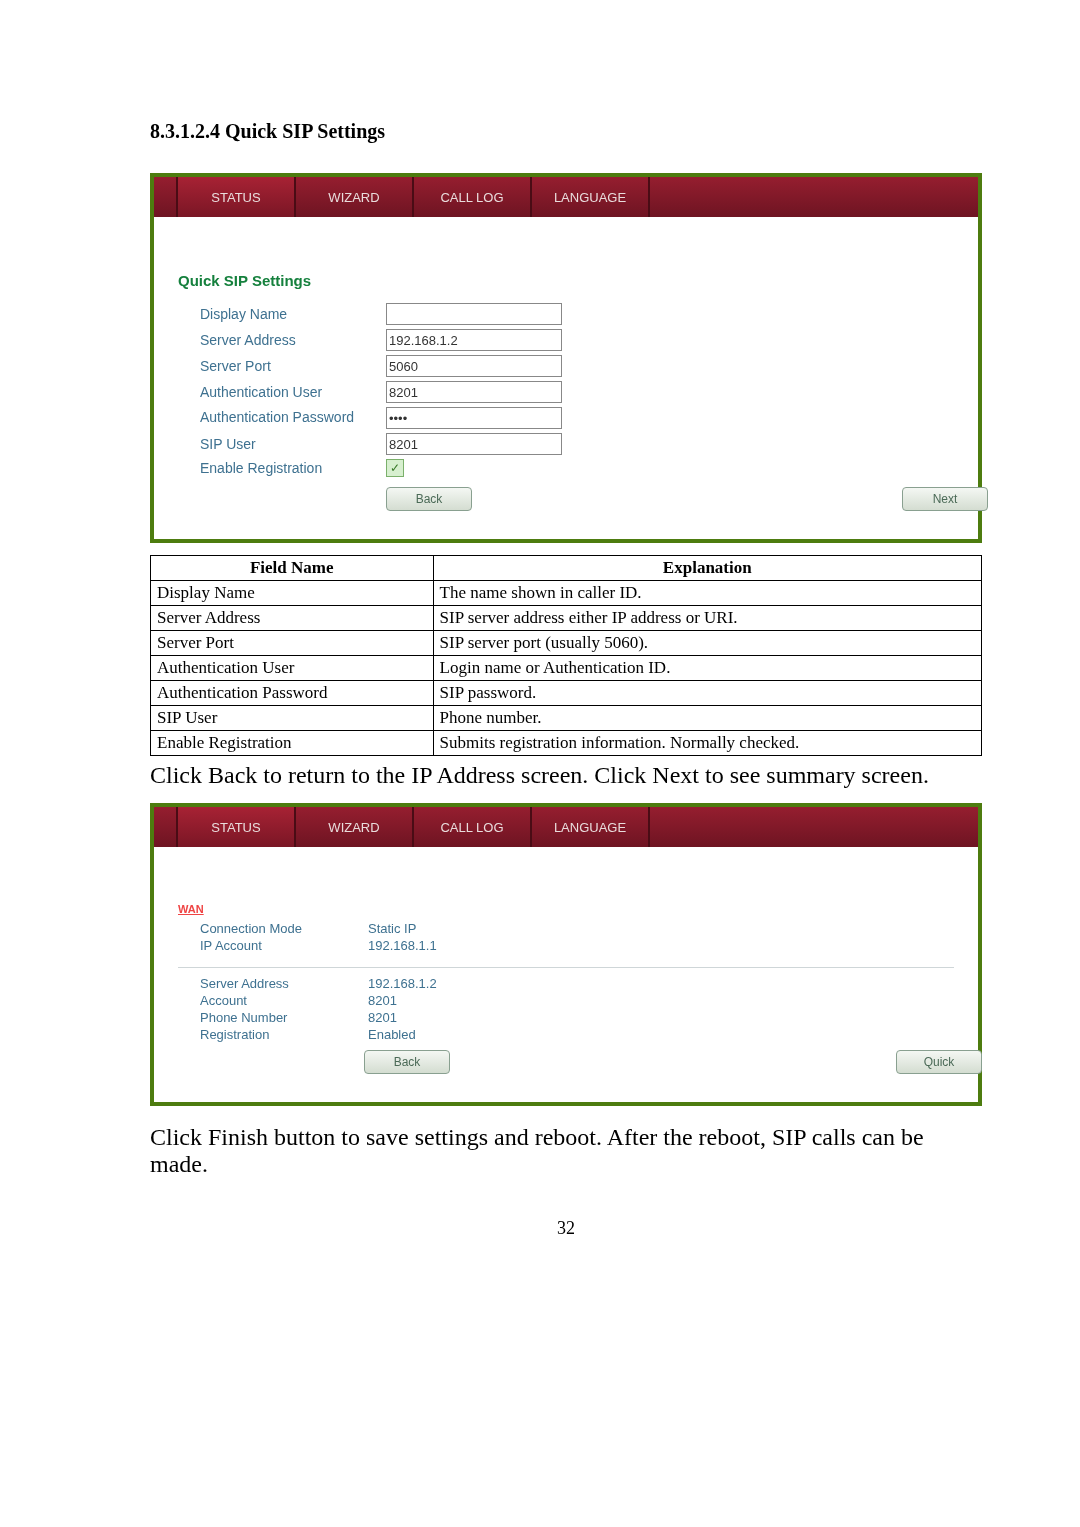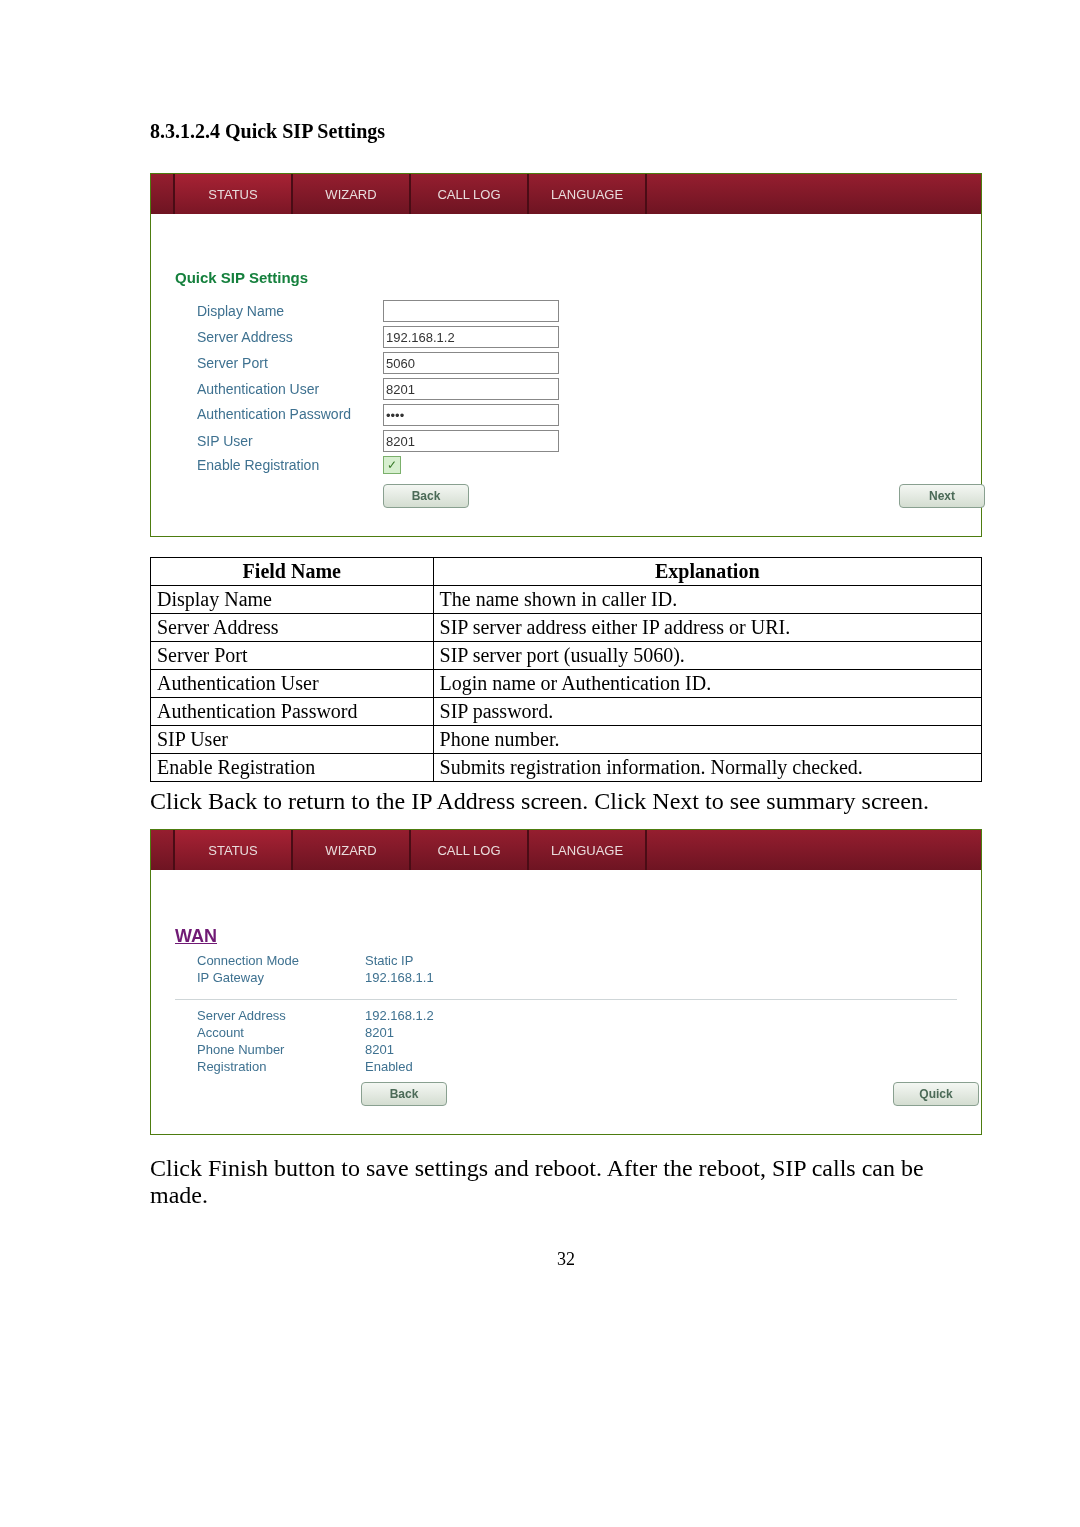--- a/index.html
+++ b/index.html
@@ -12,23 +12,23 @@
   }
   .page {
     padding: 120px 98px 40px 150px;
   }
   .section-heading {
     font-weight: bold;
     font-size: 20px;
     margin-bottom: 30px;
   }
   .panel {
-    border: 1px solid #4d7c0f;
+    border: 4px solid #4d7c0f;
     background: #fff;
-    margin-bottom: 20px;
+    margin-bottom: 12px;
   }
   .tabbar {
     display: flex;
     background: #8b1a2a;
     background: linear-gradient(#951e2f, #6e1422);
     height: 40px;
     align-items: stretch;
     padding-left: 22px;
   }
   .tab {
@@ -105,47 +105,46 @@
     min-width: 64px;
     height: 22px;
     border: 1px solid #89a090;
     border-radius: 4px;
     background: linear-gradient(#f4f7f3, #d4ddd1);
     color: #4b6a57;
     font-family: Verdana, Arial, sans-serif;
     font-size: 12px;
     cursor: pointer;
     padding: 0 10px;
-    font-weight: bold;
   }
   table.explain {
     width: 100%;
     border-collapse: collapse;
-    font-size: 20px;
+    font-size: 17px;
     margin-top: 12px;
   }
   table.explain th, table.explain td {
     border: 1px solid #000;
     padding: 2px 6px;
     text-align: left;
     font-weight: normal;
     vertical-align: top;
   }
   table.explain th {
     font-weight: bold;
     text-align: center;
   }
   .bodytext {
     font-size: 24px;
     margin: 6px 0 14px 0;
   }
   .summary-section-title {
-    color: #701a75;
+    color: #ef4444;
     font-weight: bold;
-    font-size: 18px;
+    font-size: 11px;
     margin: 6px 0 6px 0;
     text-decoration: underline;
   }
   .summary-row {
     display: flex;
     margin: 2px 0 2px 22px;
     font-size: 13px;
     color: #3e7190;
   }
   .summary-label { width: 168px; }
@@ -260,21 +259,21 @@
       <div class="tab">CALL LOG</div>
       <div class="tab">LANGUAGE</div>
     </div>
     <div class="panel-body" style="padding-top:50px">
       <div class="summary-section-title">WAN</div>
       <div class="summary-row">
           <div class="summary-label">Connection Mode</div>
           <div class="summary-value">Static IP</div>
         </div>
       <div class="summary-row">
-          <div class="summary-label">IP Gateway</div>
+          <div class="summary-label">IP Account</div>
           <div class="summary-value">192.168.1.1</div>
         </div>
 
       <hr class="sep">
 
       <div class="summary-row">
           <div class="summary-label">Server Address</div>
           <div class="summary-value">192.168.1.2</div>
         </div>
       <div class="summary-row">

